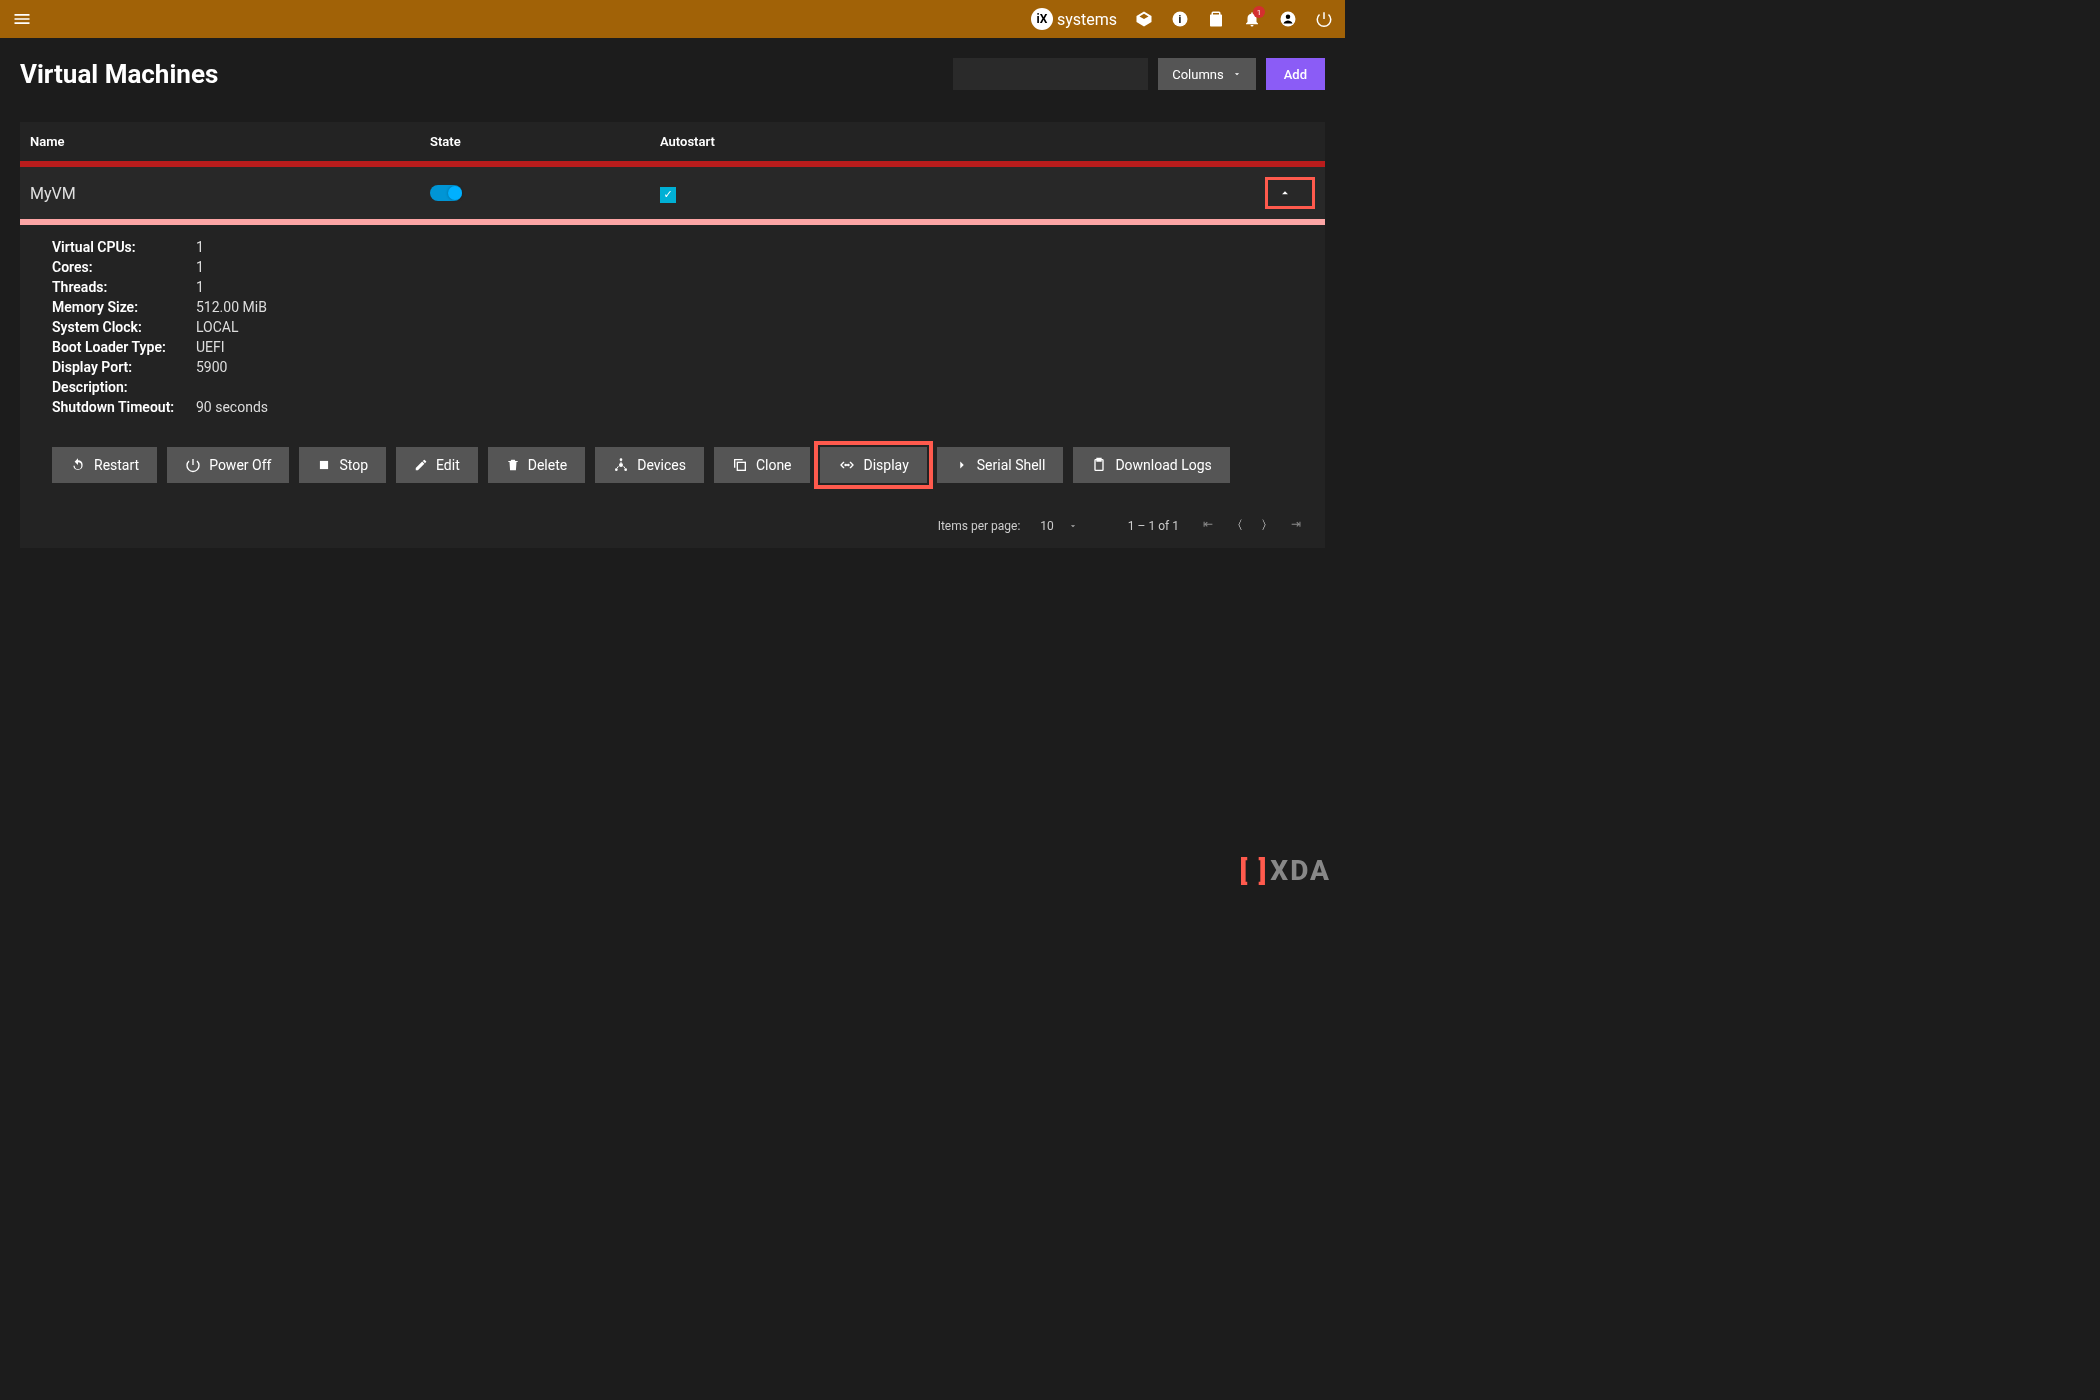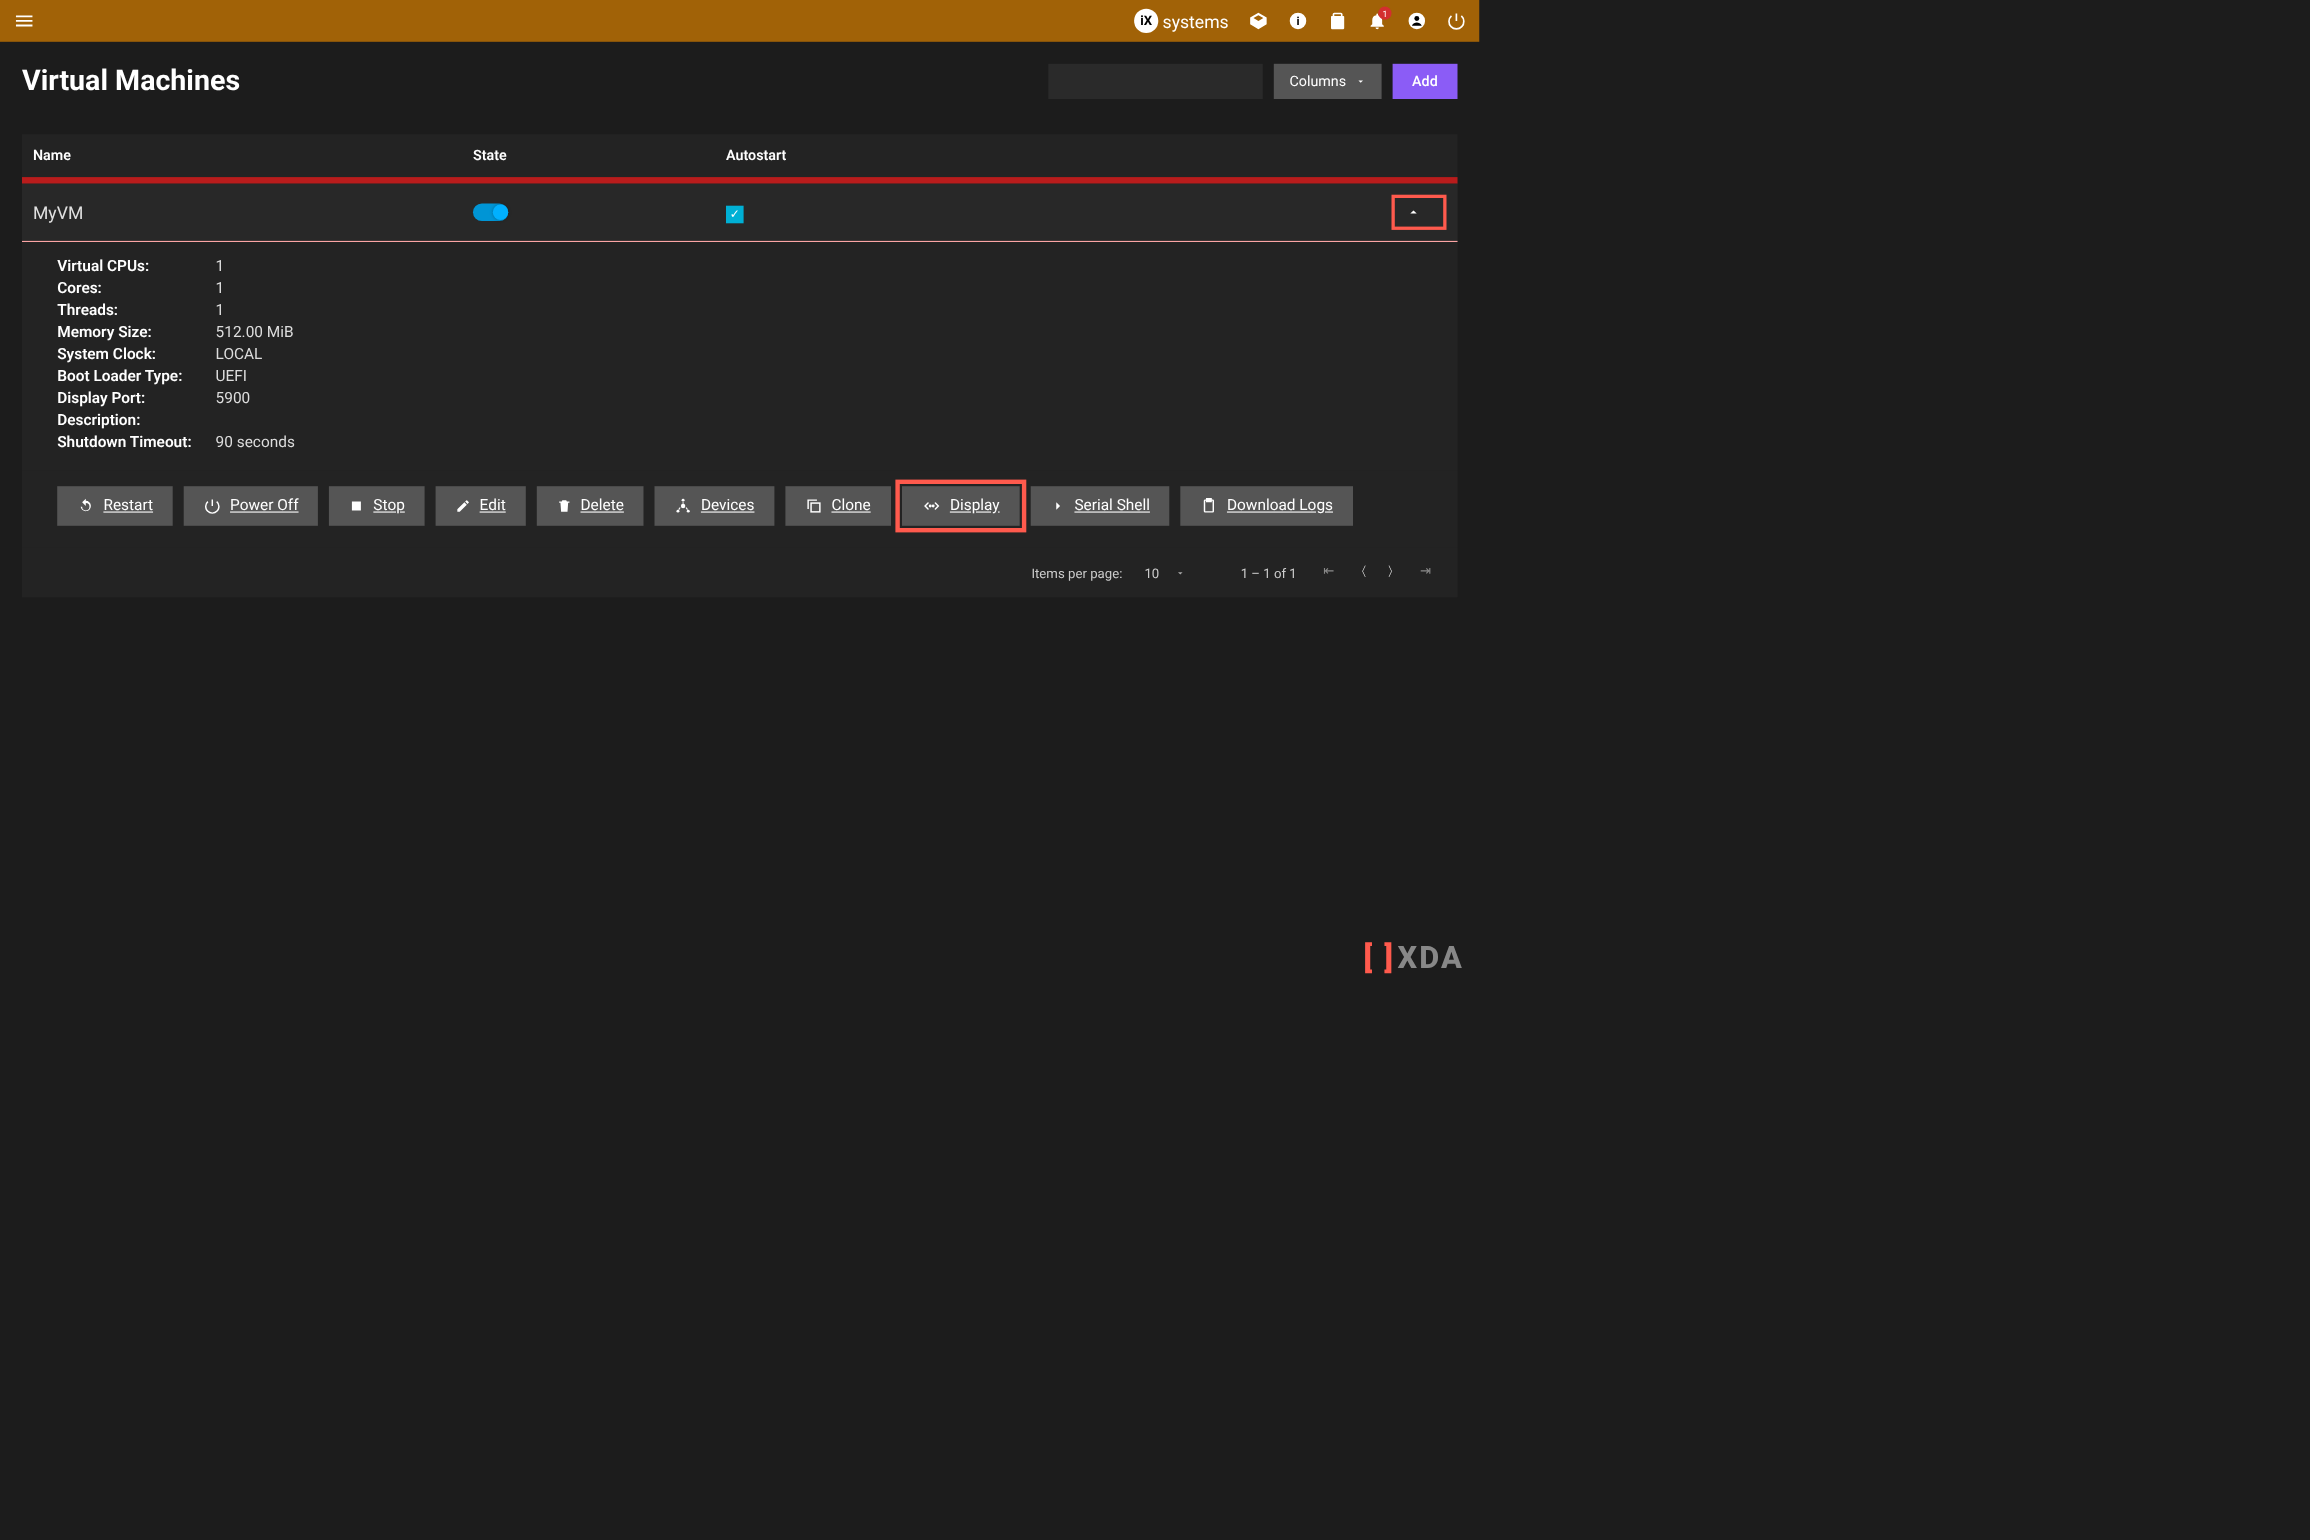--- a/index.html
+++ b/index.html
@@ -21,33 +21,33 @@
 .columns-btn { background: #555; color: #fff; border: none; padding: 8px 14px; height: 32px; display: flex; align-items: center; gap: 8px; cursor: pointer; font-size: 13px; }
 .add-btn { background: #8b5cf6; color: #fff; border: none; padding: 8px 18px; height: 32px; cursor: pointer; font-size: 13px; font-weight: 500; }
 .memory-info { text-align: center; font-size: 13px; color: #ccc; margin-bottom: 18px; }
 .memory-info b { color: #fff; }
 .table { background: #232323; }
 .table-header { display: flex; padding: 12px 10px; font-size: 13px; font-weight: 600; color: #fff; border-bottom: 6px solid #b91c1c; }
 .col-name { width: 400px; }
 .col-state { width: 230px; }
 .col-autostart { flex: 1; }
 .col-expand { width: 50px; }
-.table-row { display: flex; align-items: center; padding: 10px; background: #282828; border-bottom: 1px solid #fca5a5; }
+.table-row { display: flex; align-items: center; padding: 10px; background: #282828; border-bottom: 6px solid #fca5a5; }
 .toggle { width: 32px; height: 16px; background: #0095d5; border-radius: 10px; position: relative; }
 .toggle::after { content: ''; width: 14px; height: 14px; background: #0095d5; border-radius: 50%; position: absolute; right: -2px; top: 1px; box-shadow: 0 0 3px rgba(0,0,0,0.3); }
 .toggle-on { background: #0095d5; }
 .toggle-on::after { background: #00b0ff; right: 0; }
 .checkbox { width: 16px; height: 16px; background: #00b0d5; color: #fff; display: inline-flex; align-items: center; justify-content: center; font-size: 11px; }
 .expand-btn { border: 3px solid #ff5a4d; padding: 6px 10px; cursor: pointer; color: #fff; }
 .details { padding: 14px 32px; background: #232323; }
 .detail-row { display: flex; gap: 14px; margin-bottom: 4px; font-size: 14px; }
 .detail-label { font-weight: 600; color: #fff; min-width: 130px; }
 .detail-value { color: #ddd; }
 .action-bar { display: flex; gap: 10px; padding: 14px 32px 20px; background: #232323; flex-wrap: wrap; }
-.action-btn { background: #555; color: #fff; border: none; padding: 10px 18px; display: flex; align-items: center; gap: 8px; cursor: pointer; font-size: 14px; height: 36px; text-decoration: underline; }
+.action-btn { background: #555; color: #fff; border: none; padding: 10px 18px; display: flex; align-items: center; gap: 8px; cursor: pointer; font-size: 14px; height: 36px; }
 .action-btn.highlight { outline: 4px solid #ff5a4d; outline-offset: 2px; }
 .pagination { display: flex; justify-content: flex-end; align-items: center; gap: 20px; padding: 10px 20px; background: #232323; font-size: 12px; color: #ccc; }
 .page-nav { display: flex; gap: 10px; }
 .page-nav span { cursor: pointer; color: #888; padding: 4px; }
 .page-nav span.active { color: #fff; }
 .watermark { position: absolute; bottom: 10px; right: 14px; font-size: 28px; font-weight: 800; color: #888; letter-spacing: 2px; display: flex; align-items: center; gap: 2px; }
 .watermark-bracket { color: #ff5a4d; font-weight: 900; }
 svg { display: block; }
 </style>
 </head>

